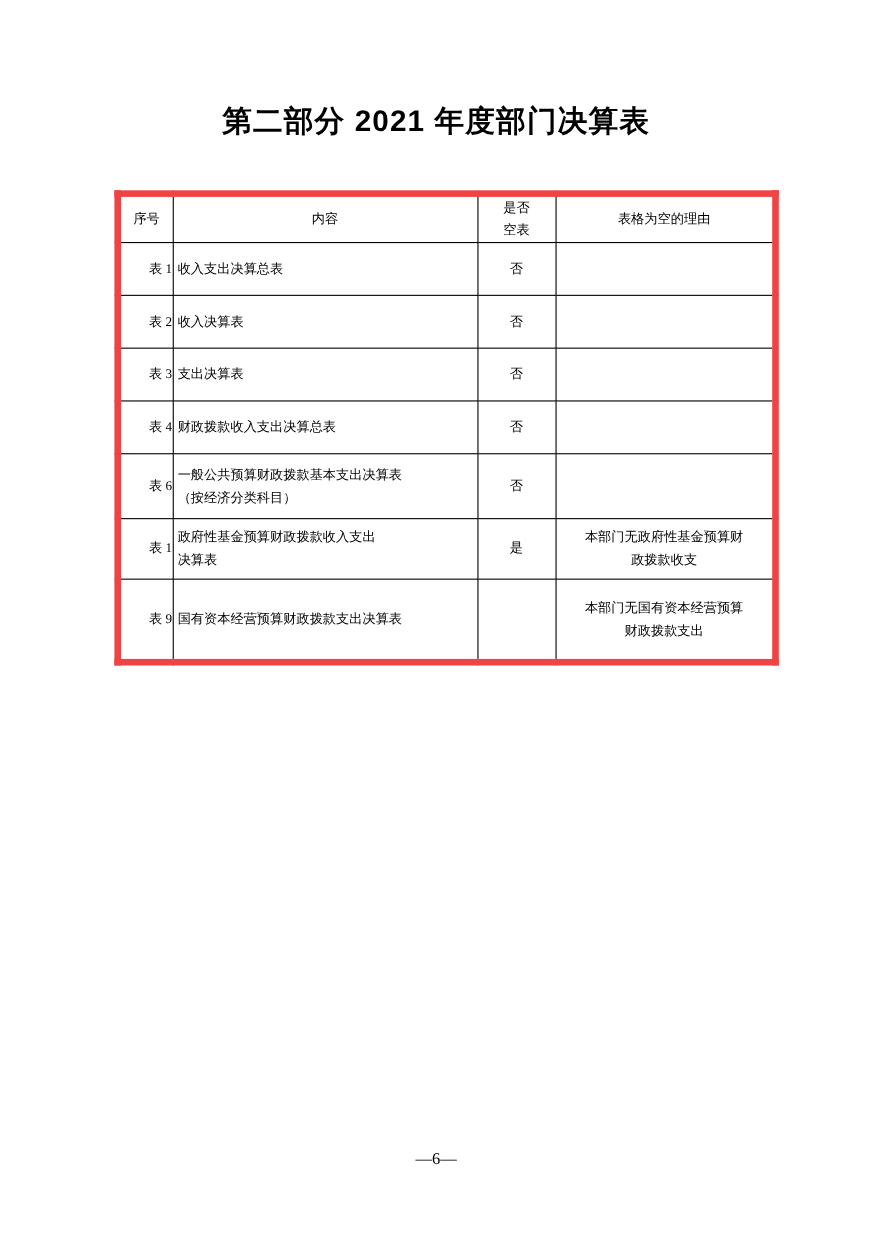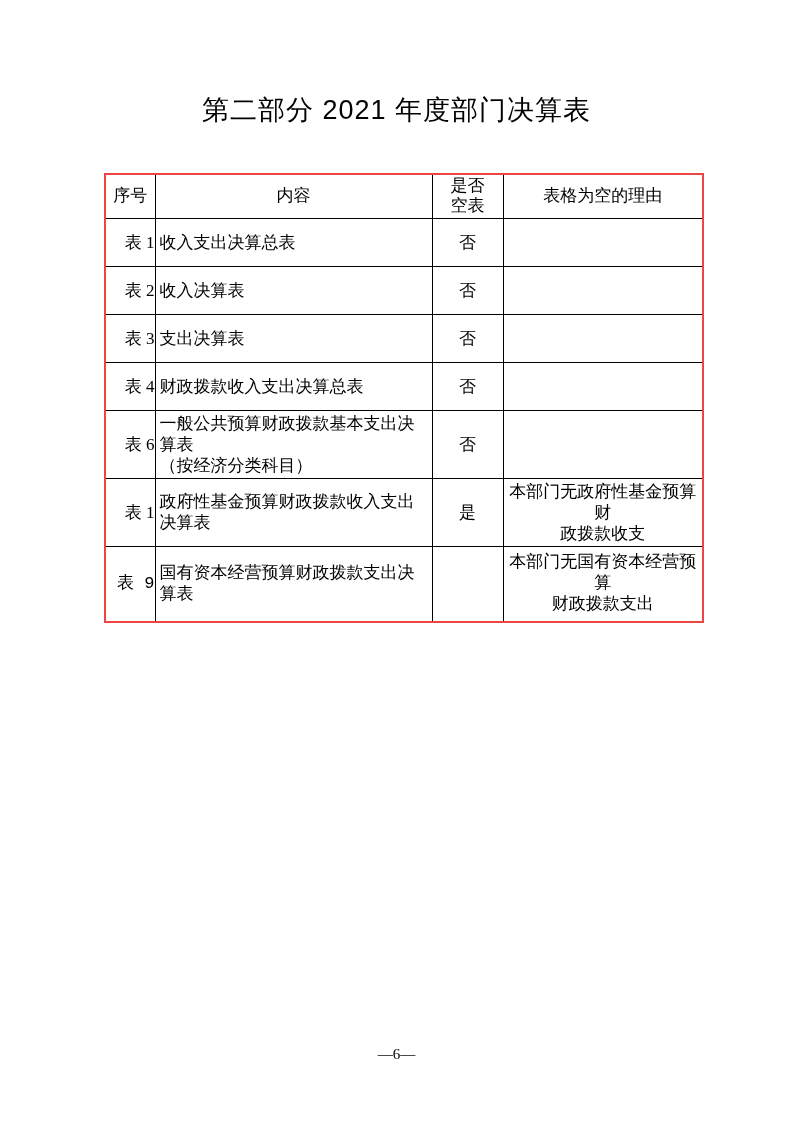--- a/index.html
+++ b/index.html
@@ -13,33 +13,33 @@
     overflow: hidden;
   }
   .doc-title {
     position: absolute;
     top: 92px;
     left: 0;
     width: 100%;
     text-align: center;
     font-family: "Liberation Sans", "DejaVu Sans", sans-serif;
     font-size: 27px;
-    font-weight: 400;
+    font-weight: 700;
     letter-spacing: 1px;
     white-space: pre;
   }
   table.decision-table {
     position: absolute;
     top: 173px;
     left: 104px;
     width: 598px;
     border-collapse: collapse;
     table-layout: fixed;
-    font-size: 17px;
-    border: 2px solid #ef4444;
+    font-size: 12px;
+    border: 6px solid #ef4444;
   }
   .decision-table th, .decision-table td {
     border: 1px solid #000;
     vertical-align: middle;
     white-space: pre-line;
     line-height: 21px;
   }
   .decision-table th {
     font-weight: normal;
     text-align: center;
@@ -50,21 +50,21 @@
   .col-cont  { width: 277px; }
   .col-empty { width: 71px; }
   .col-reason{ width: 200px; }
   td.cell-no     { text-align: right; }
   td.cell-content{ text-align: left; padding: 2px 2px 2px 4px; margin-left: 40px; }
   td.cell-empty  { text-align: center; }
   td.cell-reason { text-align: center; padding: 2px 3px; }
   tr.r-single { height: 48px; }
   tr.r-tall   { height: 59px; }
   tr.r-8      { height: 55px; }
-  tr.r-9      { height: 76px; font-family: Liberation Mono, monospace; }
+  tr.r-9      { height: 76px; }
   .page-footer {
     position: absolute;
     top: 1046px;
     left: 0;
     width: 100%;
     text-align: center;
     font-size: 15px;
     letter-spacing: 0px;
   }
 </style>

